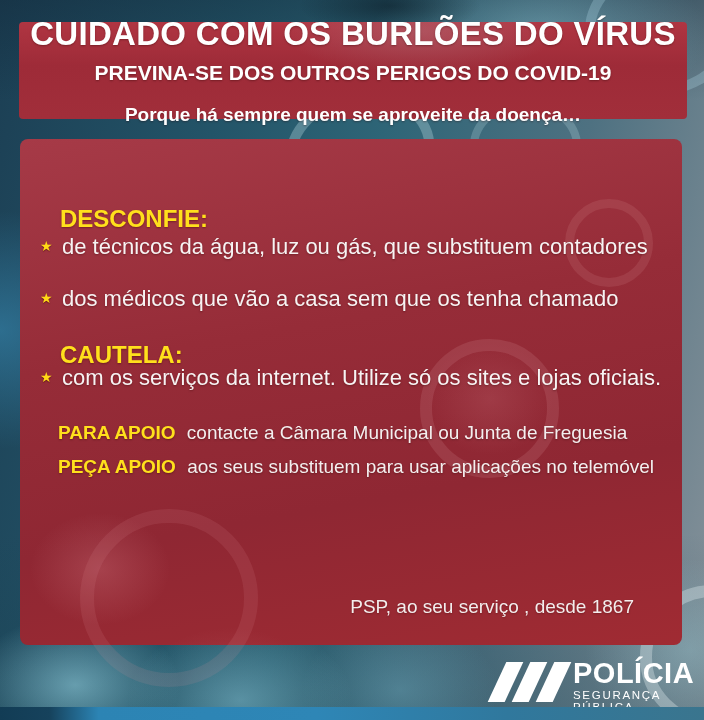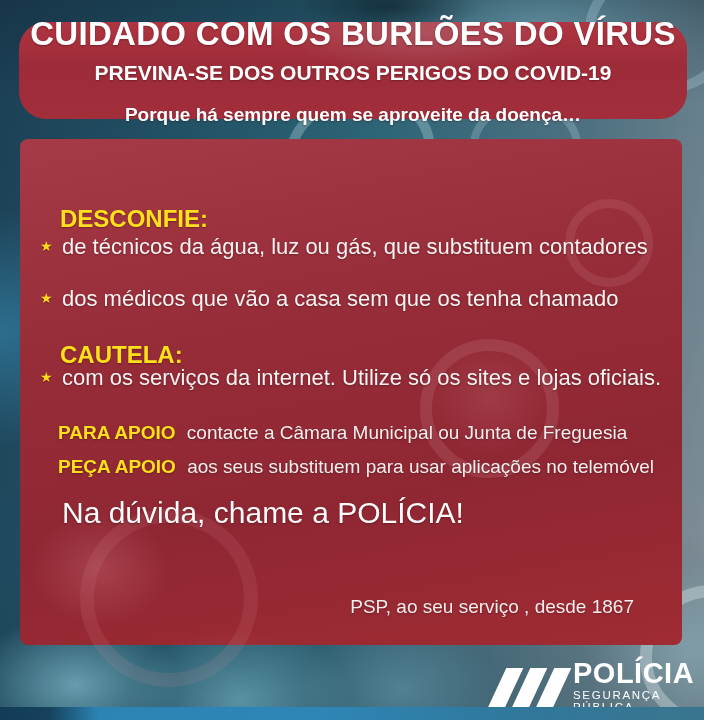--- a/index.html
+++ b/index.html
@@ -22,21 +22,21 @@
       linear-gradient(180deg, rgba(15,35,50,.35) 0%, transparent 14%, transparent 74%, rgba(20,60,75,.28) 100%),
       linear-gradient(102deg, #1c3f54 0%, #235468 28%, #2e6577 48%, #4e7181 72%, #87929a 100%);
   }
   .ring{position:absolute;border-radius:50%;pointer-events:none;}
   .ring.gap1{left:285px;top:92px;width:130px;height:100px;border:10px solid rgba(205,235,242,.30);transform:rotate(-12deg);}
   .ring.gap2{left:470px;top:100px;width:95px;height:75px;border:8px solid rgba(205,235,242,.22);}
   .ring.top1{left:585px;top:-35px;width:130px;height:110px;border:10px solid rgba(180,220,232,.28);}
   .ring.bot1{left:640px;top:585px;width:120px;height:120px;border:12px solid rgba(225,238,240,.35);}
   
   .banner{
-    position:absolute;left:19px;top:22px;width:668px;height:97px;border-radius:27px;
+    position:absolute;left:19px;top:22px;width:668px;height:97px;border-radius:4px;
     background-image:
       radial-gradient(200px 60px at 60% 10%, rgba(190,225,232,.18), transparent 70%),
       linear-gradient(180deg,#b03542 0%, #9e2b38 45%, #a12e3a 100%);
     text-align:center;color:#fff;z-index:3;
     display:flex;flex-direction:column;justify-content:center;
     text-shadow:0 1px 2px rgba(40,0,0,.35);
   }
   .banner .title{font-size:33px;font-weight:700;letter-spacing:.3px;line-height:36px;}
   .banner .subtitle{font-size:21px;font-weight:700;line-height:25px;margin-top:8px;}
   .banner .tagline{font-size:19px;font-weight:700;line-height:23px;margin-top:18px;}
@@ -64,21 +64,21 @@
   .star{width:22px;font-size:14px;color:#ffd915;padding-top:4px;text-shadow:0 1px 1px rgba(60,0,0,.5);}
   .btext{font-size:22px;font-weight:400;color:#f7f3f3;text-shadow:0 1px 2px rgba(40,0,0,.35);white-space:nowrap;}
   .tip{position:absolute;left:38px;font-size:19px;white-space:nowrap;text-shadow:0 1px 2px rgba(40,0,0,.35);}
   .t1{top:277px;margin-top:6px;}
   .t2{top:317px;}
   .tip .lbl{font-weight:700;color:#ffe01c;}
   .tip .txt{color:#f4efef;margin-left:6px;}
   .cta{position:absolute;left:42px;top:357px;font-size:30px;font-weight:400;color:#fdfbfb;text-shadow:0 1px 2px rgba(40,0,0,.35);}
   .psp-note{position:absolute;right:48px;top:457px;font-size:19px;color:#f3eded;text-shadow:0 1px 2px rgba(40,0,0,.3);}
   
-  .logo{position:absolute;left:497px;top:658px;display:flex;gap:11px;align-items:center;z-index:3;}
+  .logo{position:absolute;left:497px;top:658px;display:flex;gap:11px;align-items:flex-start;z-index:3;}
   .stripes{display:flex;gap:7px;margin-top:4px;}
   .stripe{width:17px;height:40px;background:#fff;transform:skewX(-25deg);}
   .logo-text{display:flex;flex-direction:column;}
   .logo-name{font-size:29px;font-weight:700;color:#fff;letter-spacing:.5px;line-height:30px;}
   .logo-sub{font-size:11.5px;color:#fff;letter-spacing:1.7px;margin-top:1px;}
   
   .bottom-strip{
     position:absolute;left:0;bottom:0;width:704px;height:13px;z-index:4;
     background:linear-gradient(90deg,#123c55 0%, #16425c 7%, #2c84b4 14%, #2e86b6 45%, #30789d 72%, #3a758e 100%);
   }
@@ -122,21 +122,20 @@
 
     <div class="tip t1">
       <span class="lbl">PARA APOIO</span>
       <span class="txt">contacte a Câmara Municipal ou Junta de Freguesia</span>
     </div>
     <div class="tip t2">
       <span class="lbl">PEÇA APOIO</span>
       <span class="txt">aos seus substituem para usar aplicações no telemóvel</span>
     </div>
 
-    <div class="cta">Na dúvida, chame a POLÍCIA!</div>
     <div class="psp-note">PSP, ao seu serviço , desde 1867</div>
   </div>
 
   <div class="logo">
     <div class="stripes">
       <div class="stripe"></div>
       <div class="stripe"></div>
       <div class="stripe"></div>
     </div>
     <div class="logo-text">

